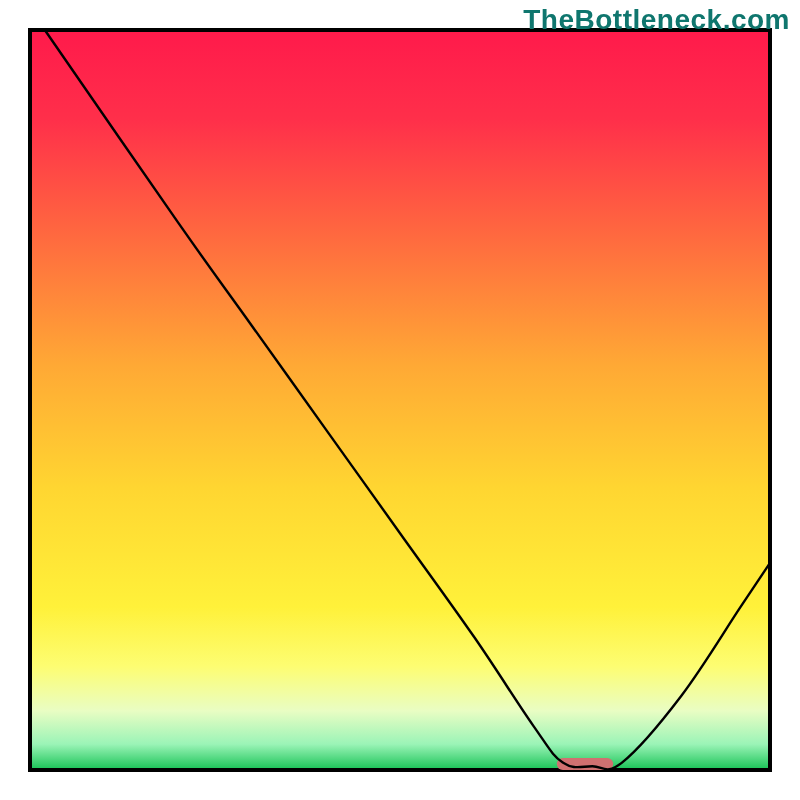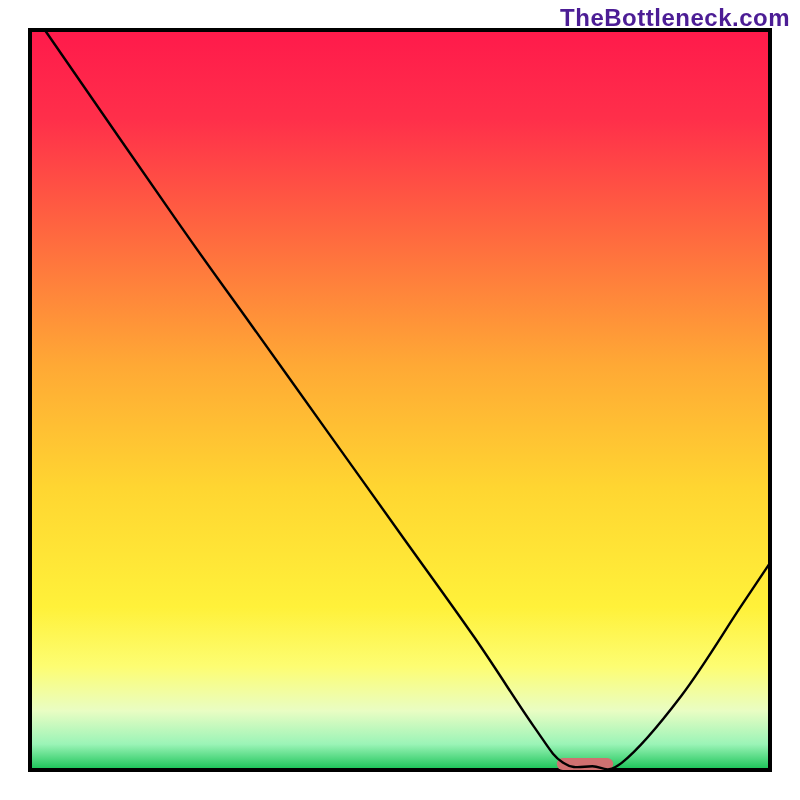--- a/index.html
+++ b/index.html
@@ -13,23 +13,23 @@
   }
   .chart-wrap {
     position: relative;
     width: 800px;
     height: 800px;
   }
   .attribution {
     position: absolute;
     top: 4px;
     right: 10px;
-    font-size: 24px;
+    font-size: 28px;
     font-weight: 600;
-    color: #4c1d95;
+    color: #0f766e;
     letter-spacing: 0.5px;
     user-select: none;
   }
   svg {
     display: block;
   }
 </style>
 </head>
 <body>
 

